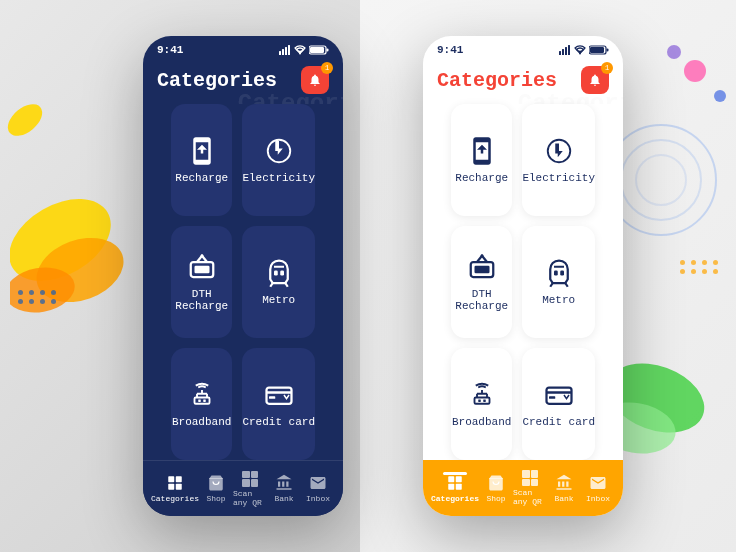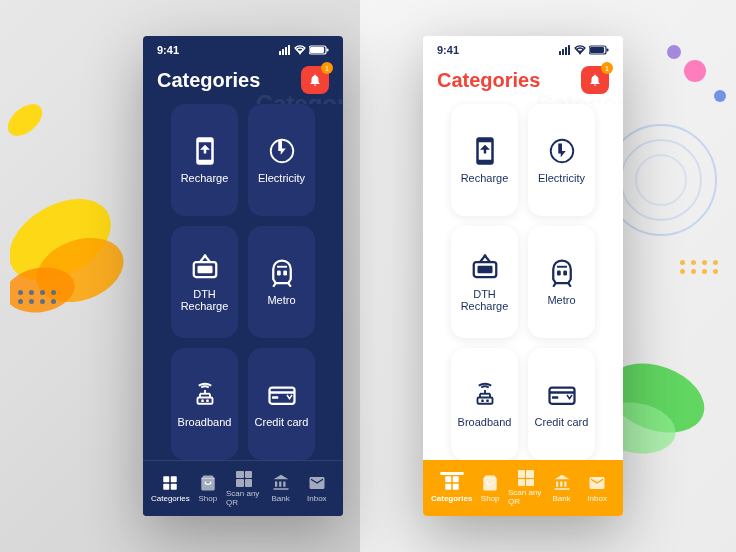--- a/index.html
+++ b/index.html
@@ -21,23 +21,24 @@
       display: flex;
       gap: 0;
       position: relative;
       overflow: hidden;
     }
 
     
     .phone {
       position: relative;
       z-index: 2;
-      border-radius: 4px;
+      border-radius: 28px;
       overflow: hidden;
       box-shadow: 0 20px 60px rgba(0,0,0,0.3);
+      font-family: Liberation Mono, monospace;
     }
 
     .phone-left {
       width: 200px;
       height: 480px;
       margin: auto 30px auto 60px;
       background: #1a2b5e;
       display: flex;
       flex-direction: column;
     }

